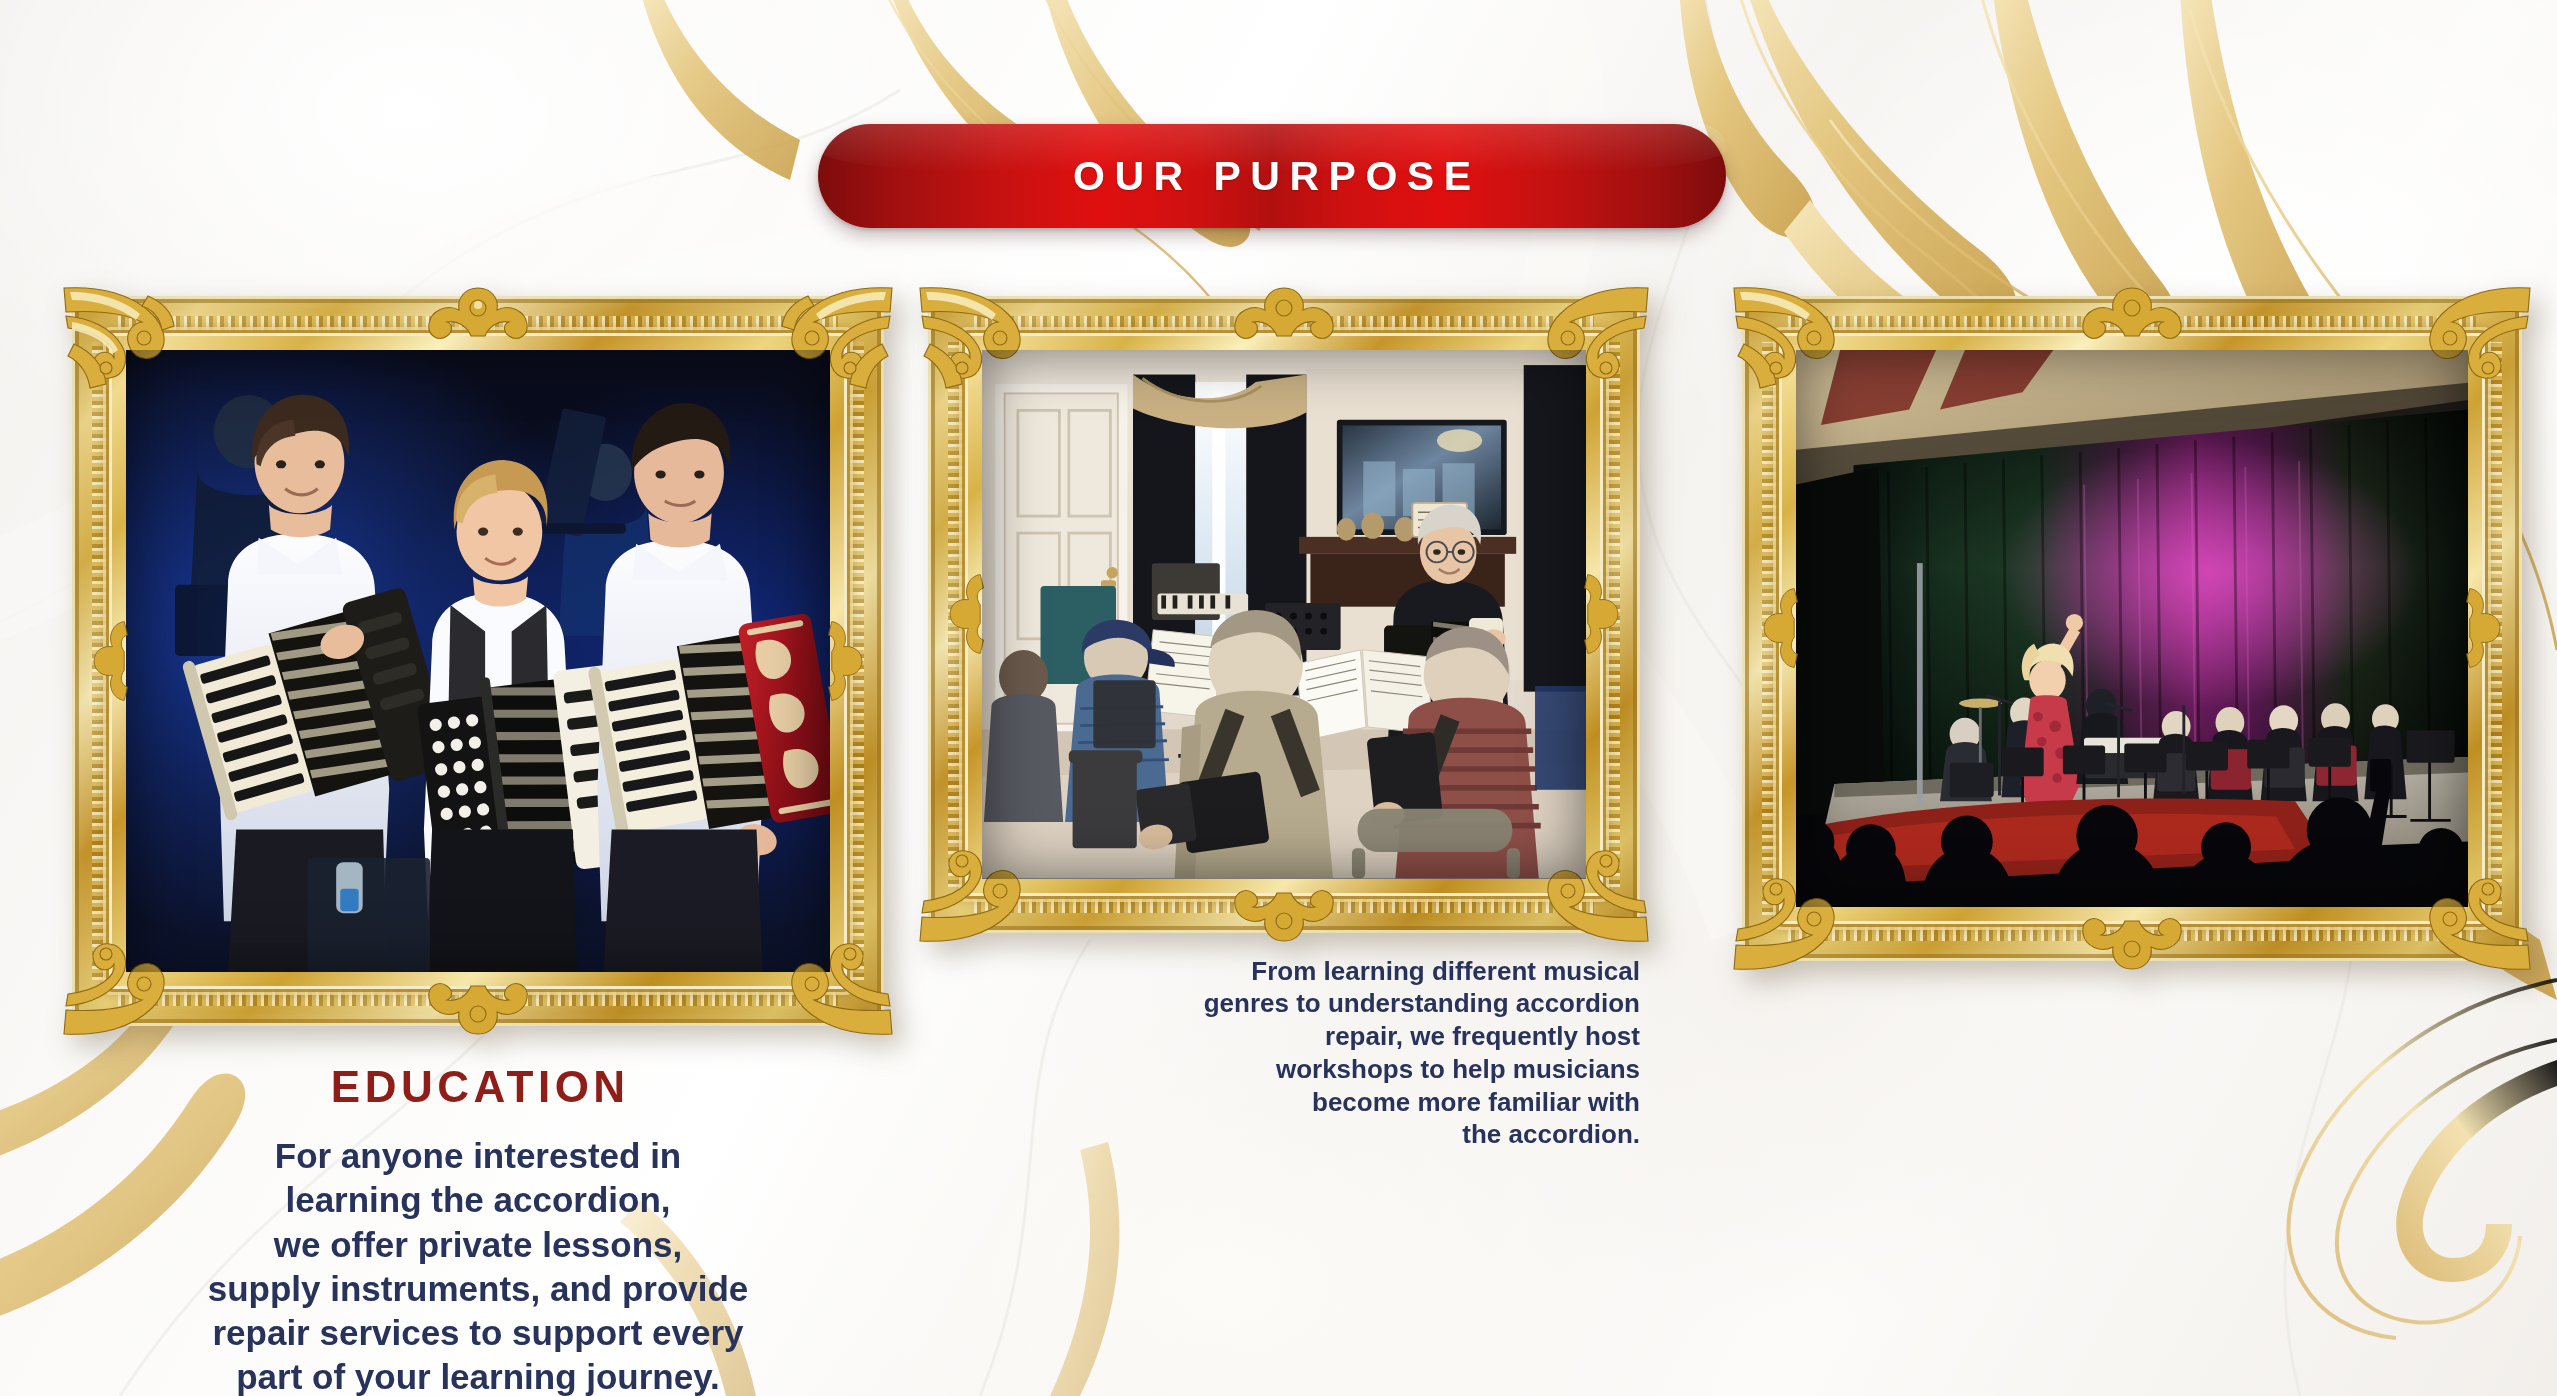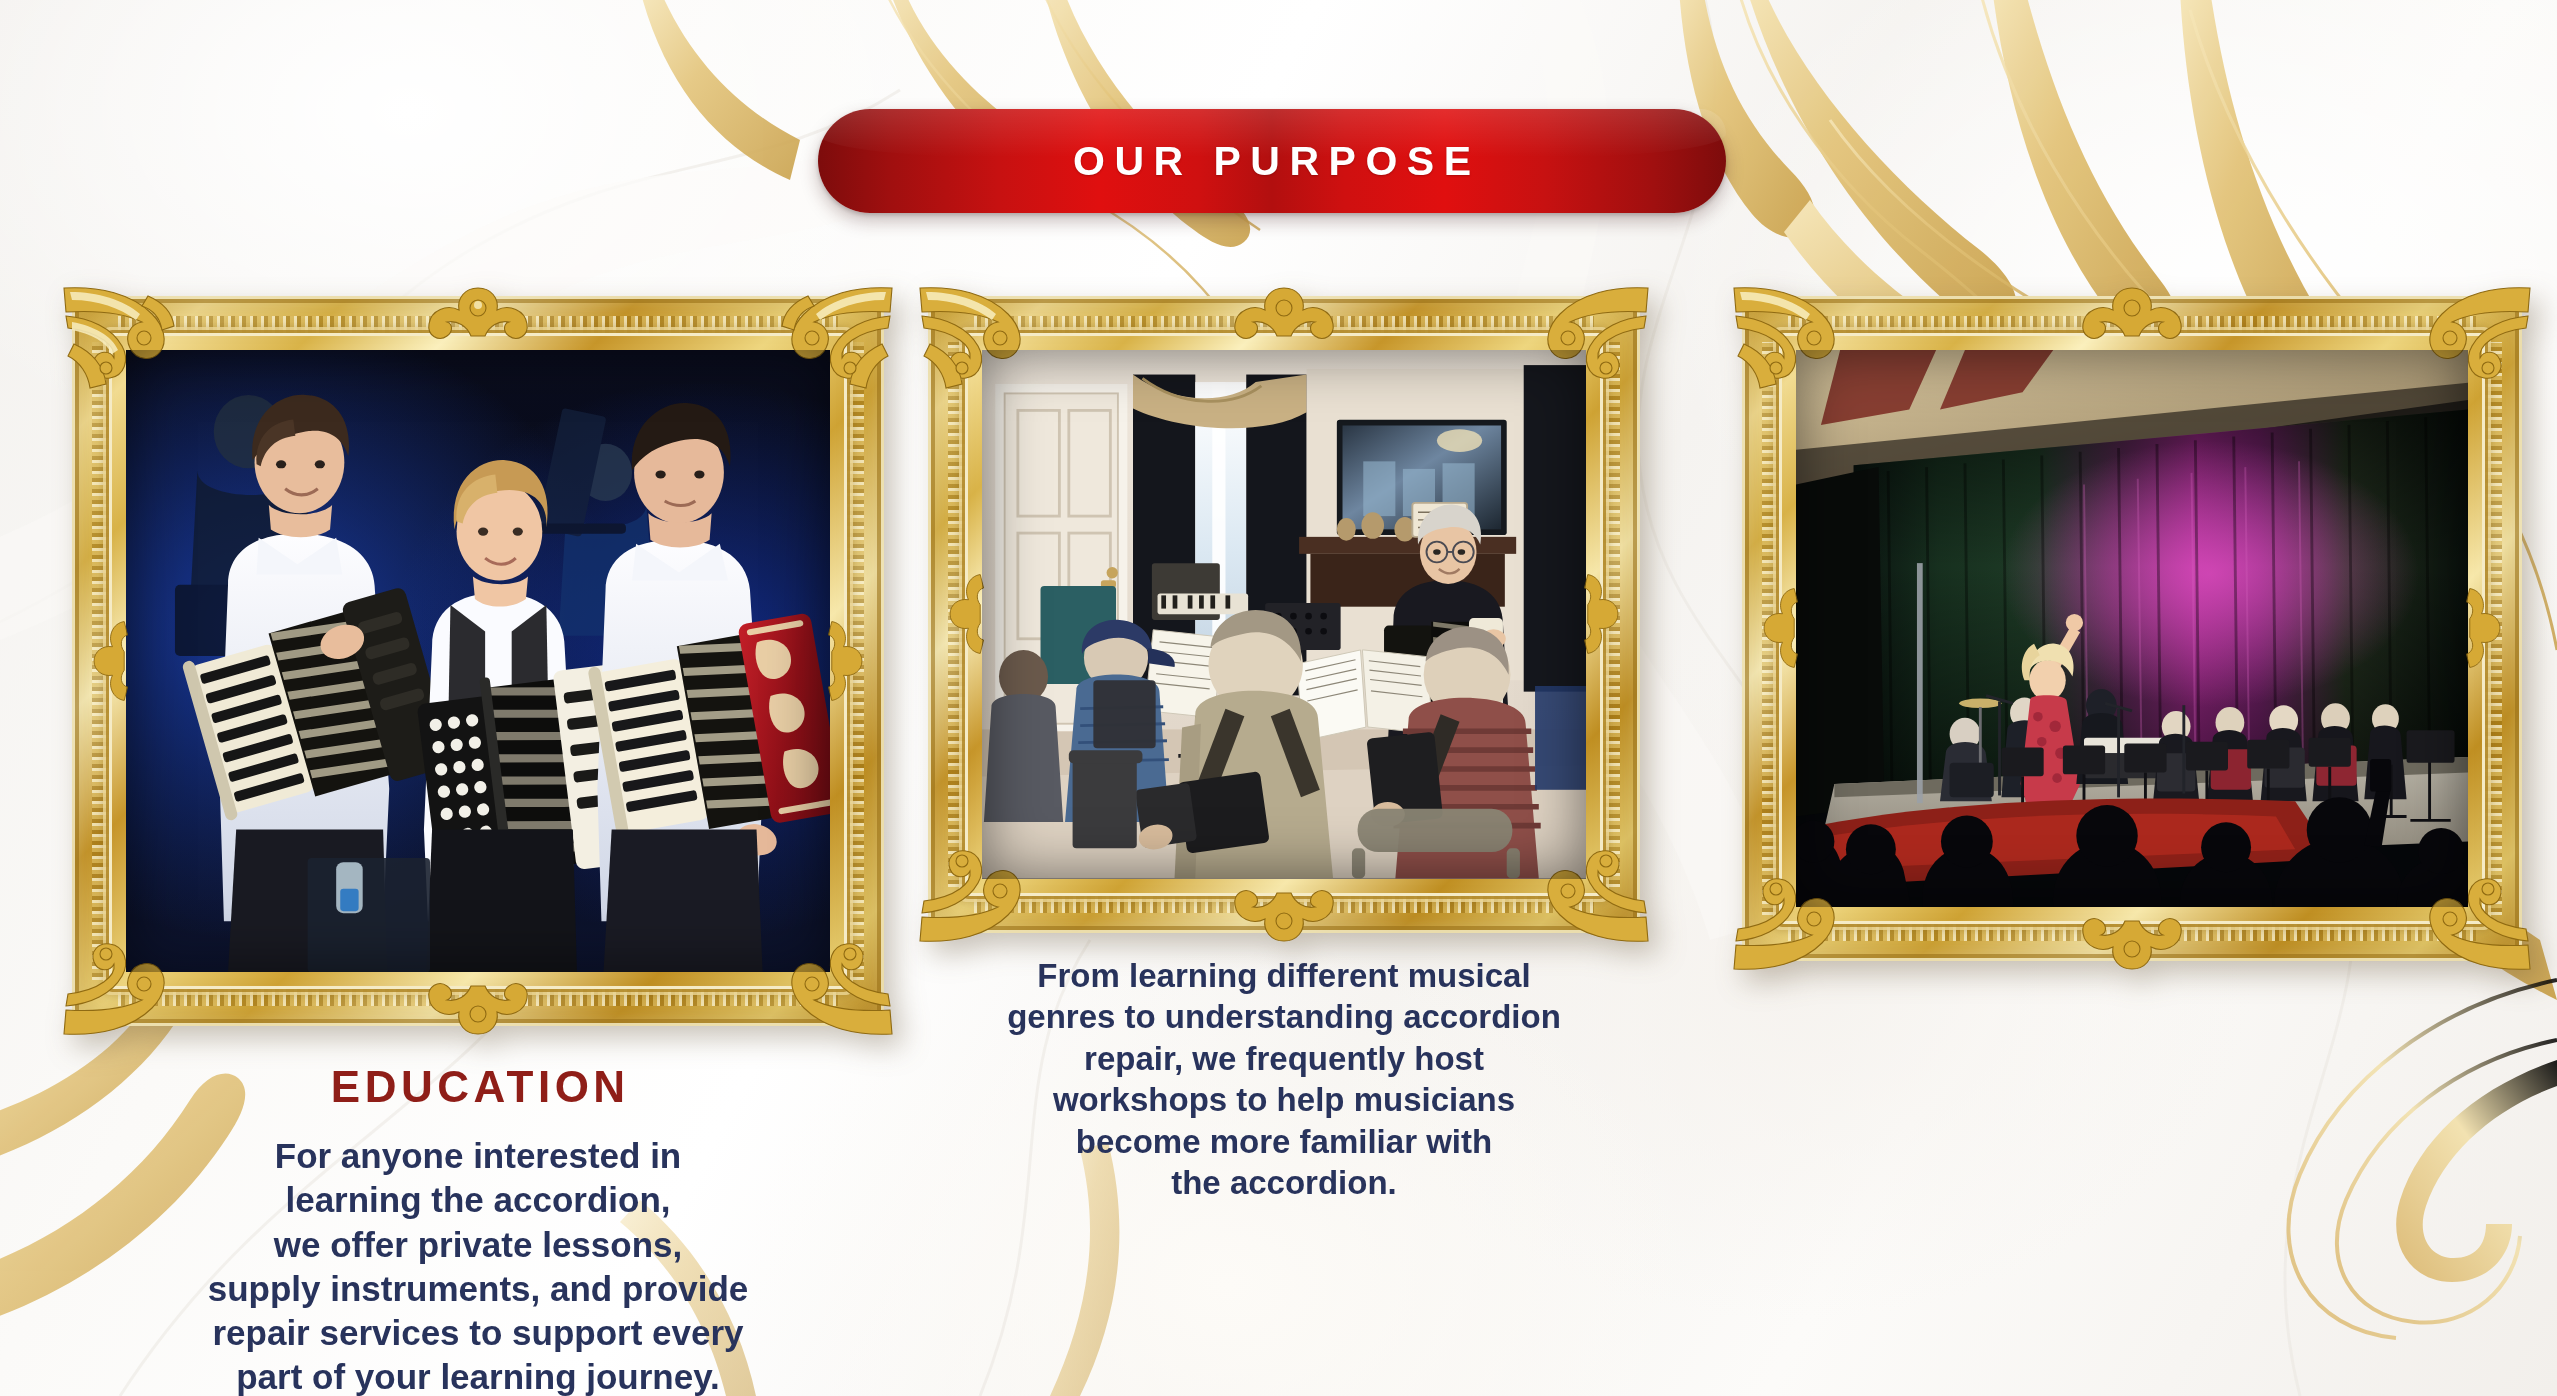--- a/index.html
+++ b/index.html
@@ -22,21 +22,21 @@
       radial-gradient(ellipse 700px 520px at 70% 70%, #f6f3ef 0%, rgba(246,243,239,0) 66%),
       linear-gradient(118deg,#f3f1ee 0%,#fbfaf8 22%,#ffffff 40%,#f5f3f0 58%,#fcfbf9 76%,#f2efeb 100%);
   }
   .marble-veins{ position:absolute; inset:0; opacity:.55; }
 
   .gold-art{ position:absolute; inset:0; }
 
   
   #purpose-banner{
     position:absolute;
-    left:818px; top:109px; width:908px; height:104px;
+    left:818px; top:124px; width:908px; height:104px;
     border-radius:52px;
     background:linear-gradient(90deg,
         #7d0c0c 0%, #a00f0f 8%, #c71111 20%, #e00f0f 31%,
         #cf1010 42%, #b20f0f 50%, #cf1010 58%,
         #e00f0f 69%, #c71111 80%, #a00f0f 92%, #7d0c0c 100%);
     box-shadow:0 8px 18px rgba(60,20,20,.28), 0 2px 4px rgba(0,0,0,.18);
     display:flex; align-items:center; justify-content:center;
     z-index:5;
   }
   #purpose-banner::after{
@@ -142,21 +142,21 @@
   .cap-body{
     text-align:center;
     color:#28335c;
     font-size:35px;
     font-weight:700;
     line-height:1.26;
     margin-top:22px;
     font-family:"Liberation Sans", sans-serif;
     white-space:pre-line;
   }
-  .col-1 .cap-body{ font-size:33px; }
+  .col-1 .cap-body{ font-size:26px;text-align:right; }
   .col-2 .cap-body{ font-size:34.5px; }
 </style>
 </head>
 <body>
 
 <div id="bg-layer">
   <div class="marble"></div>
 
   <svg class="marble-veins" viewBox="0 0 2557 1396" preserveAspectRatio="none">
     <g fill="none" stroke="#e9e5df" stroke-width="3" opacity=".9">

